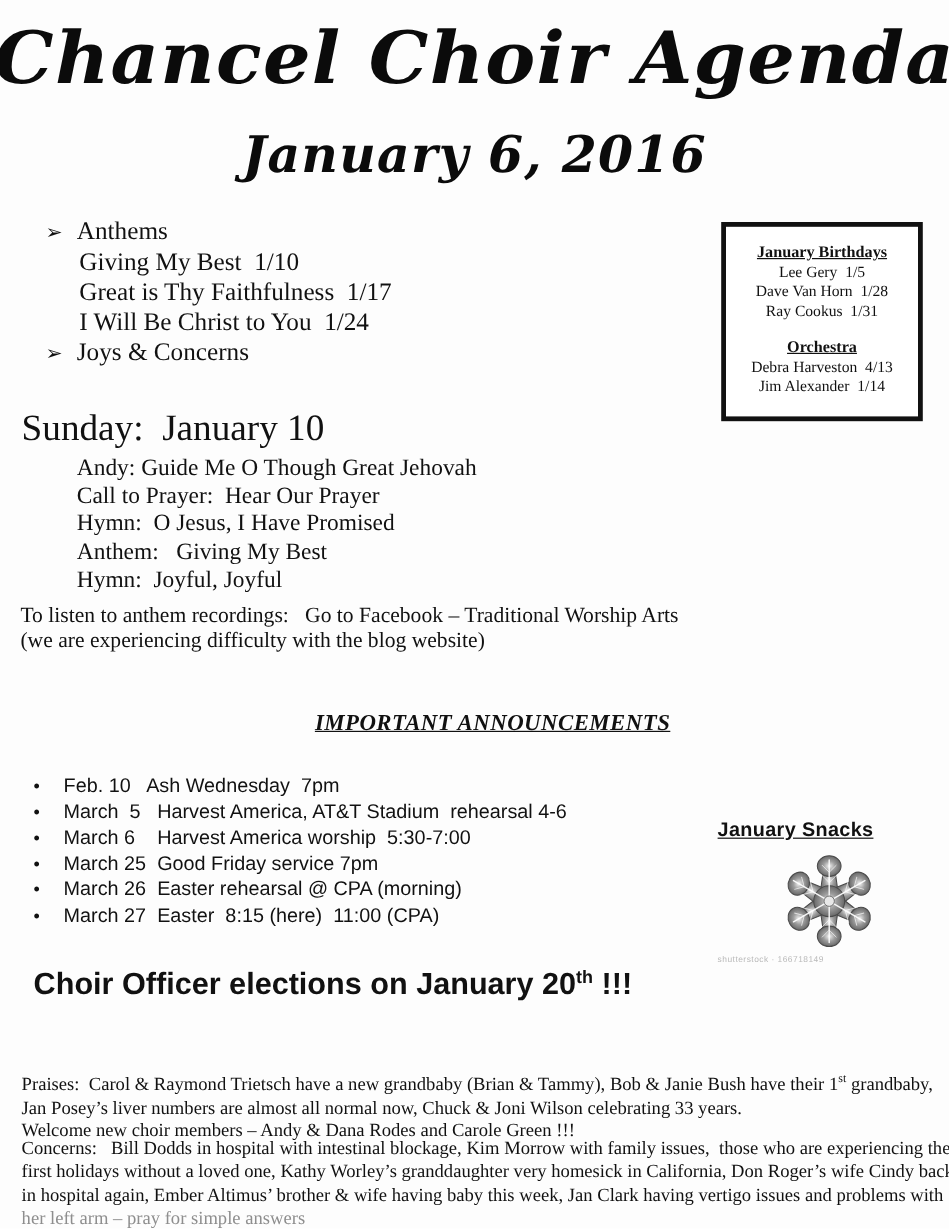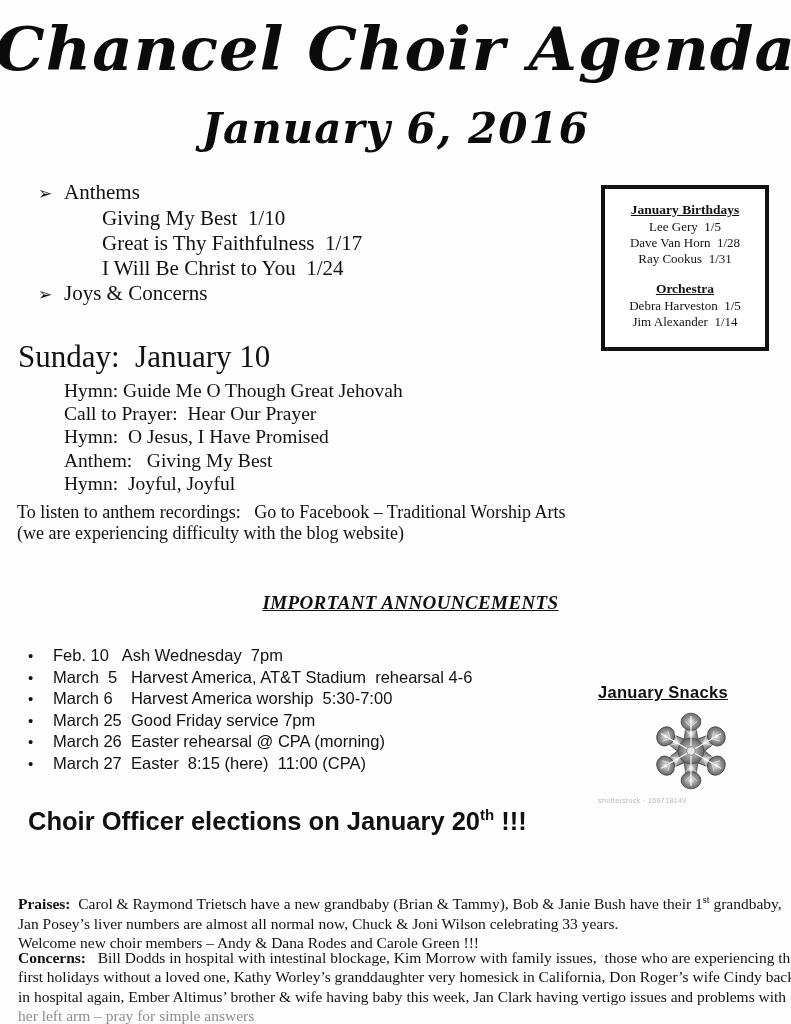--- a/index.html
+++ b/index.html
@@ -56,21 +56,21 @@
     margin-bottom: 0px;
   }
   .arrow-glyph {
     width: 26px;
     flex: 0 0 26px;
     font-size: 17px;
     line-height: 25px;
     color: #111;
   }
   .sub-line {
-    margin-left: 64px;
+    margin-left: 28px;
     font-size: 21px;
     line-height: 25px;
     white-space: pre;
   }
 
   
   #birthday-box {
     position: absolute;
     left: 601px;
     top: 185px;
@@ -227,21 +227,21 @@
     position: absolute;
     left: 18px;
     top: 948px;
     width: 756px;
   }
   .para-line {
     font-size: 15.5px;
     line-height: 19.4px;
     white-space: pre;
   }
-  .para-label { font-weight: 700; margin-top: 28px; }
+  .para-label { font-weight: 400; margin-top: 28px; }
   .para-line sup { font-size: 10px; vertical-align: super; }
   .clipped-line {
     color: #8e8e8e;
     filter: blur(0.5px);
   }
 </style>
 </head>
 <body>
 
 <div id="page">
@@ -263,27 +263,27 @@
     </div>
   </div>
 
   <div id="birthday-box">
     <div class="box-heading">January Birthdays</div>
     <div class="box-line">Lee Gery  1/5</div>
     <div class="box-line">Dave Van Horn  1/28</div>
     <div class="box-line">Ray Cookus  1/31</div>
     <div class="box-gap"></div>
     <div class="box-heading">Orchestra</div>
-    <div class="box-line">Debra Harveston  1/5</div>
+    <div class="box-line">Debra Harveston  4/13</div>
     <div class="box-line">Jim Alexander  1/14</div>
   </div>
 
   <div id="sunday-heading">Sunday:  January 10</div>
   <div id="sunday-order">
-    <div class="order-line">Hymn: Guide Me O Though Great Jehovah</div>
+    <div class="order-line">Andy: Guide Me O Though Great Jehovah</div>
     <div class="order-line">Call to Prayer:  Hear Our Prayer</div>
     <div class="order-line">Hymn:  O Jesus, I Have Promised</div>
     <div class="order-line">Anthem:   Giving My Best</div>
     <div class="order-line">Hymn:  Joyful, Joyful</div>
   </div>
 
   <div id="recording-note">
     <div class="note-line">To listen to anthem recordings:   Go to Facebook – Traditional Worship Arts</div>
     <div class="note-line">(we are experiencing difficulty with the blog website)</div>
   </div>

